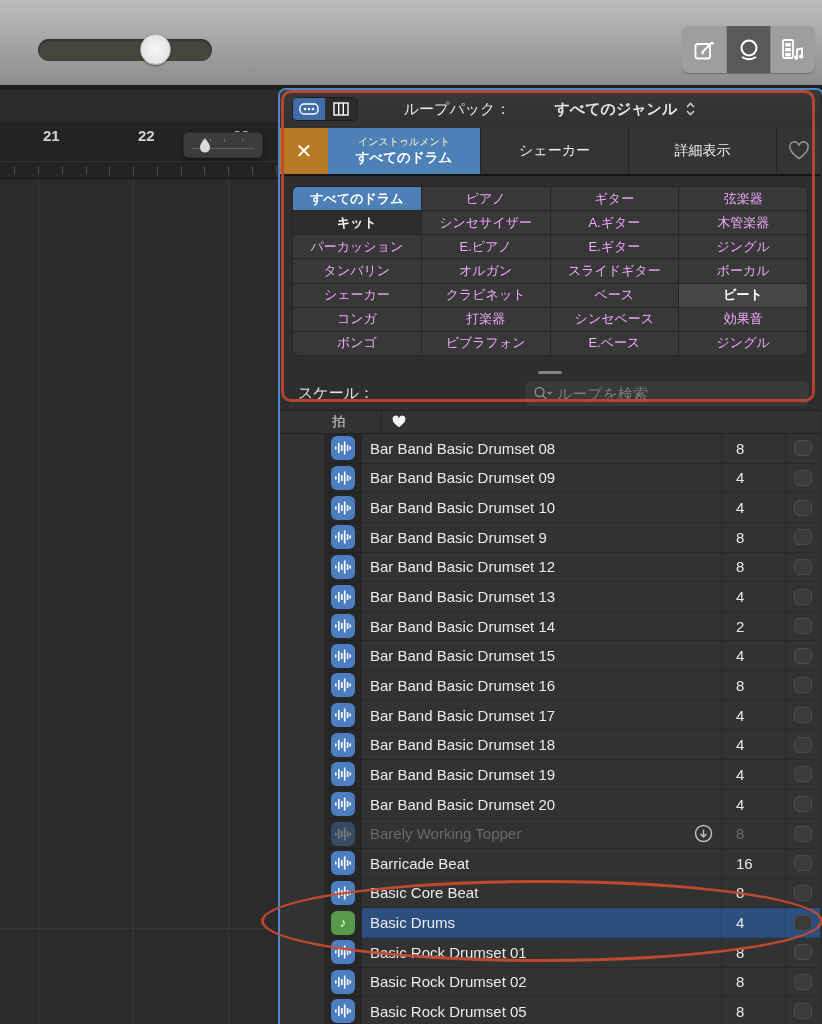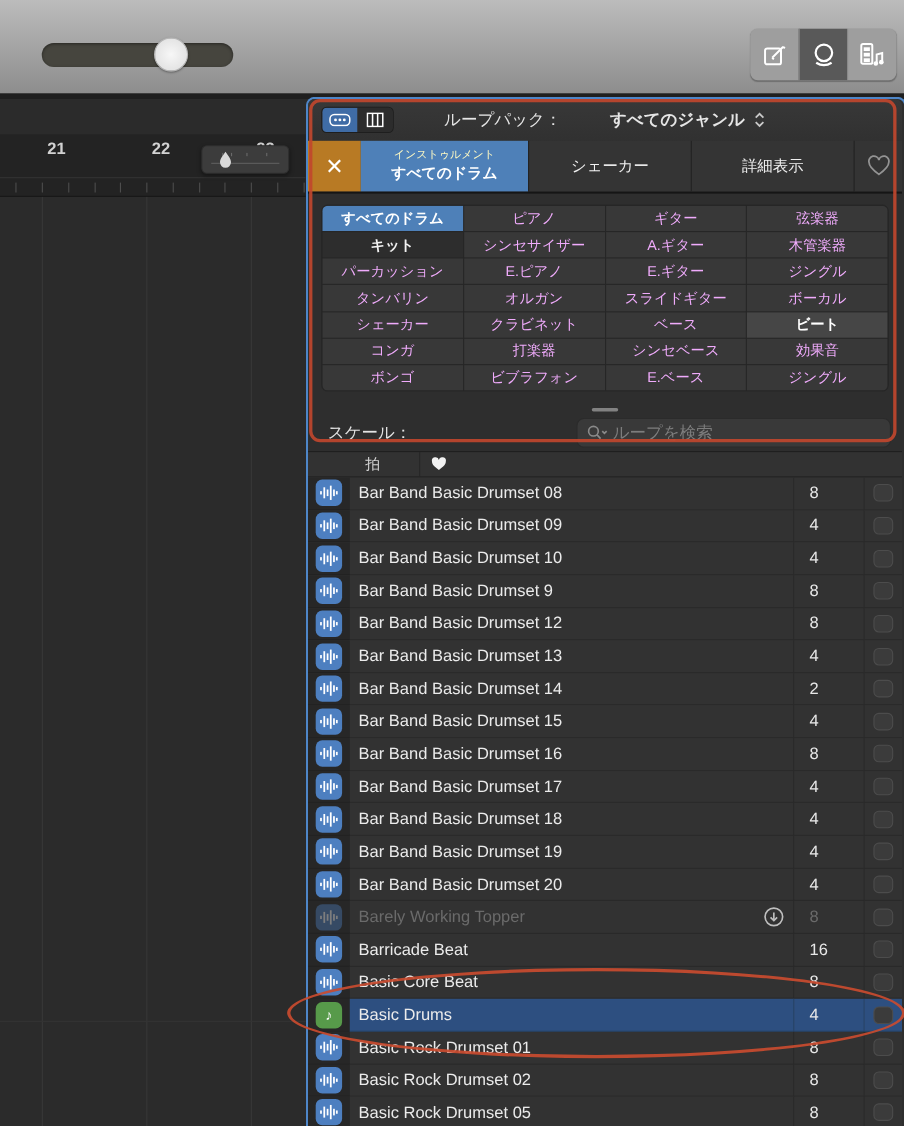--- a/index.html
+++ b/index.html
@@ -93,21 +93,21 @@
     display:flex; align-items:center; }
   #table-header .h-gutter { width:38px; }
   #table-header .h-name { flex:1; color:#d6d6d6; font-size:13.5px; padding-left:8px;
     border-right:1px solid #262626; align-self:stretch; display:flex; align-items:center; }
   #table-header .h-beats { width:64px; color:#d6d6d6; font-size:13.5px; padding-left:14px;
     border-right:1px solid #262626; align-self:stretch; display:flex; align-items:center; }
   #table-header .h-fav { width:34px; display:flex; align-items:center; justify-content:center; }
 
   #rows { position:absolute; left:0; top:344px; width:540px; height:592px; overflow:hidden;
     display:flex; flex-direction:column; }
-  .loop-row { height:29.65px; flex:0 0 29.65px; display:flex; background:#323232; }
+  .loop-row { height:29.65px; flex:0 0 29.65px; display:flex; background:#323232;padding-left:44px; }
   .cell-gutter { width:38px; background:#272727; display:flex; align-items:center;
     justify-content:center; border-bottom:1px solid #222; }
   .cell-name { flex:1; display:flex; align-items:center; padding-left:8px; color:#ebebeb;
     font-size:15px; border-right:1px solid #2a2a2a; border-bottom:1px solid #2a2a2a; }
   .cell-name .nm { flex:1; overflow:hidden; white-space:nowrap; }
   .cell-beats { width:64px; display:flex; align-items:center; padding-left:14px;
     color:#e8e8e8; font-size:15px; border-right:1px solid #2a2a2a; border-bottom:1px solid #2a2a2a; }
   .cell-fav { width:34px; display:flex; align-items:center; justify-content:center;
     border-bottom:1px solid #2a2a2a; }
   .checkbox { width:18px; height:16px; border-radius:5px; background:#3b3b3b; border:1px solid #4c4c4c; }

